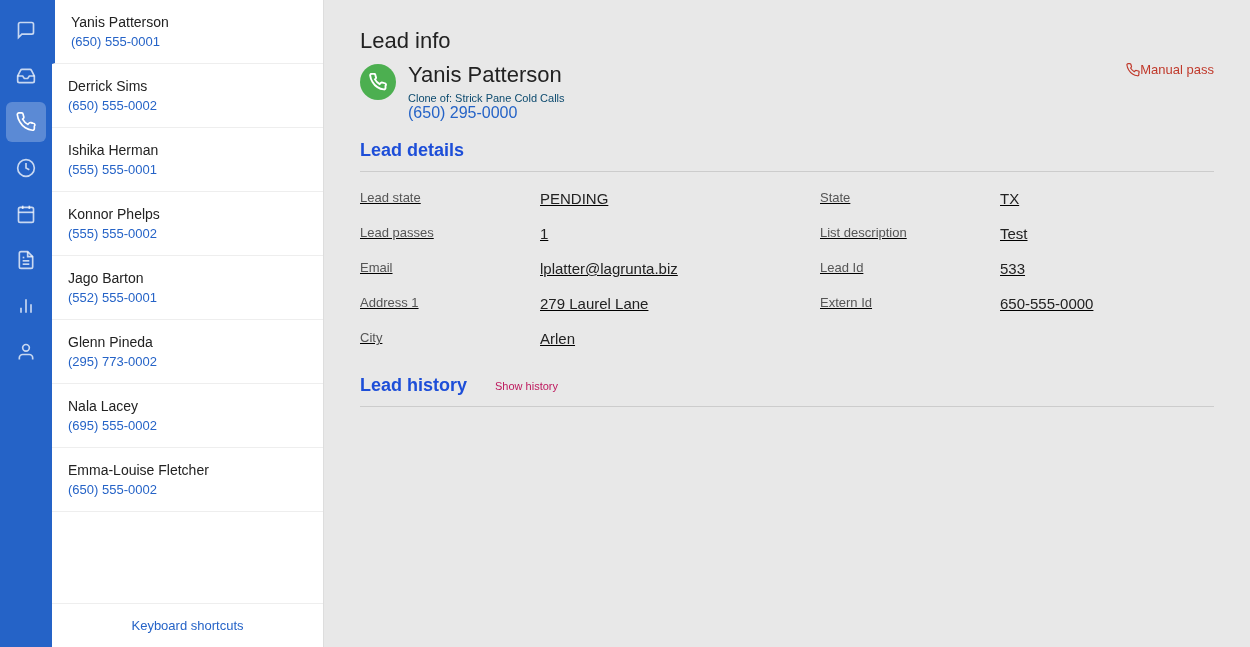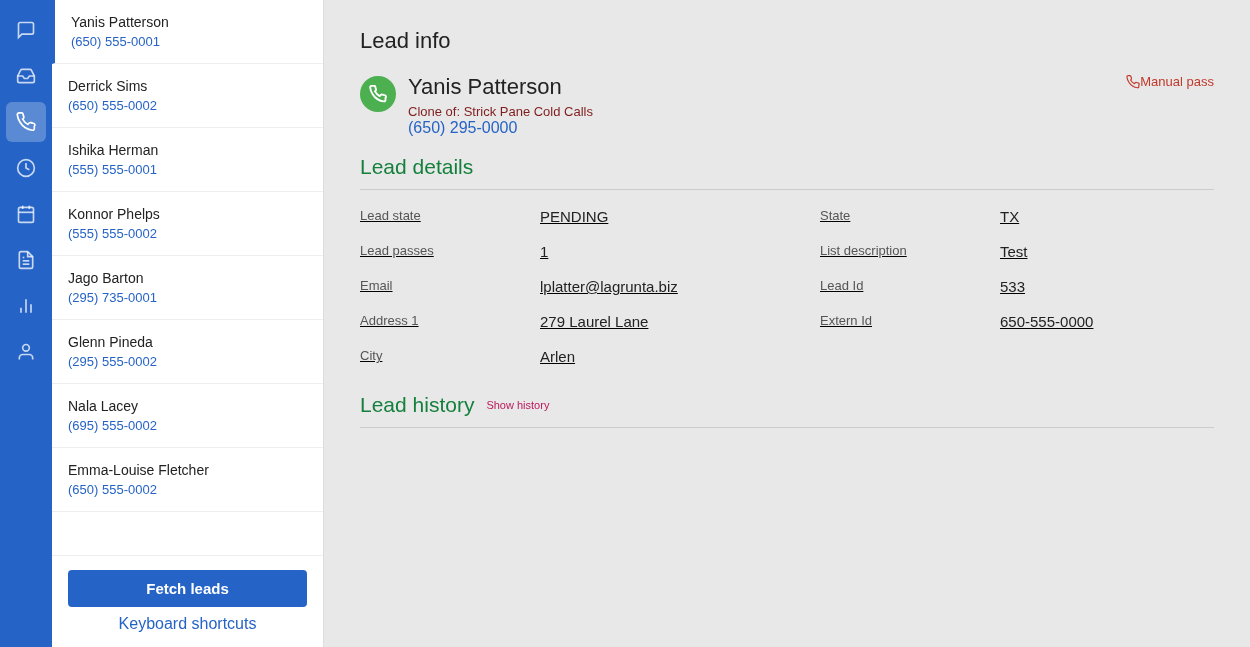--- a/index.html
+++ b/index.html
@@ -77,37 +77,37 @@
       border: none;
       border-radius: 4px;
       padding: 10px 40px;
       font-size: 15px;
       font-weight: 600;
       cursor: pointer;
       width: 100%;
     }
     .keyboard-shortcuts-link {
       color: #2563c7;
-      font-size: 16px;
+      font-size: 13px;
       cursor: pointer;
       text-decoration: none;
     }
 
     
     .main-content {
       flex: 1;
       background: #e8e8e8;
       overflow-y: auto;
       padding: 28px 36px;
     }
     .lead-info-title {
       font-size: 22px;
       font-weight: 400;
       color: #222;
-      margin-bottom: 20px;
+      margin-bottom: 8px;
     }
     .lead-header-card {
       background: #e8e8e8;
       display: flex;
       align-items: flex-start;
       justify-content: space-between;
       margin-bottom: 18px;
     }
     .lead-header-left {
       display: flex;
@@ -128,44 +128,44 @@
       margin-top: 2px;
     }
     .lead-header-info {}
     .lead-header-name {
       font-size: 22px;
       font-weight: 500;
       color: #222;
       margin-bottom: 4px;
     }
     .lead-header-clone {
-      font-size: 13px;
-      color: #7f1d1d;
+      font-size: 11px;
+      color: #0c4a6e;
     }
     .lead-header-number {
       color: #2563c7;
       font-size: 16px;
       text-decoration: none;
       cursor: pointer;
     }
     .manual-pass-btn {
       color: #c0392b;
       font-size: 13px;
       cursor: pointer;
       display: flex;
       align-items: center;
       background: none;
       border: none;
     }
 
     
     .section-title {
-      font-size: 21px;
-      font-weight: 400;
-      color: #15803d;
+      font-size: 18px;
+      font-weight: 700;
+      color: #1d4ed8;
       margin-bottom: 10px;
       margin-top: 10px;
     }
     .divider {
       border: none;
       border-top: 1px solid #ccc;
       margin-bottom: 18px;
     }
     .details-grid {
       display: grid;
@@ -180,21 +180,21 @@
     }
     .detail-value {
       color: #222;
       font-size: 15px;
     }
 
     
     .lead-history-header {
       display: flex;
       align-items: center;
-      gap: 12px;
+      gap: 28px;
       margin-bottom: 10px;
     }
     .show-history-link {
       color: #be185d;
       font-size: 11px;
       cursor: pointer;
       text-decoration: none;
     }
   </style>
 </head>
@@ -269,37 +269,36 @@
       <div class="lead-item">
       <div class="lead-name">Ishika Herman</div>
       <div class="lead-phone">(555) 555-0001</div>
     </div>
       <div class="lead-item">
       <div class="lead-name">Konnor Phelps</div>
       <div class="lead-phone">(555) 555-0002</div>
     </div>
       <div class="lead-item">
       <div class="lead-name">Jago Barton</div>
-      <div class="lead-phone">(295) 735-0001</div>
+      <div class="lead-phone">(552) 555-0001</div>
     </div>
       <div class="lead-item">
       <div class="lead-name">Glenn Pineda</div>
-      <div class="lead-phone">(295) 555-0002</div>
+      <div class="lead-phone">(295) 773-0002</div>
     </div>
       <div class="lead-item">
       <div class="lead-name">Nala Lacey</div>
       <div class="lead-phone">(695) 555-0002</div>
     </div>
       <div class="lead-item">
       <div class="lead-name">Emma-Louise Fletcher</div>
       <div class="lead-phone">(650) 555-0002</div>
     </div>
     </div>
   <div class="lead-list-footer">
-    <button class="fetch-leads-btn">Fetch leads</button>
     <a class="keyboard-shortcuts-link">Keyboard shortcuts</a>
   </div>
 </div>
 
 <div class="main-content">
   <h1 class="lead-info-title">Lead info</h1>
 
   <div class="lead-header-card">
     <div class="lead-header-left">
       <div class="phone-icon-circle">

